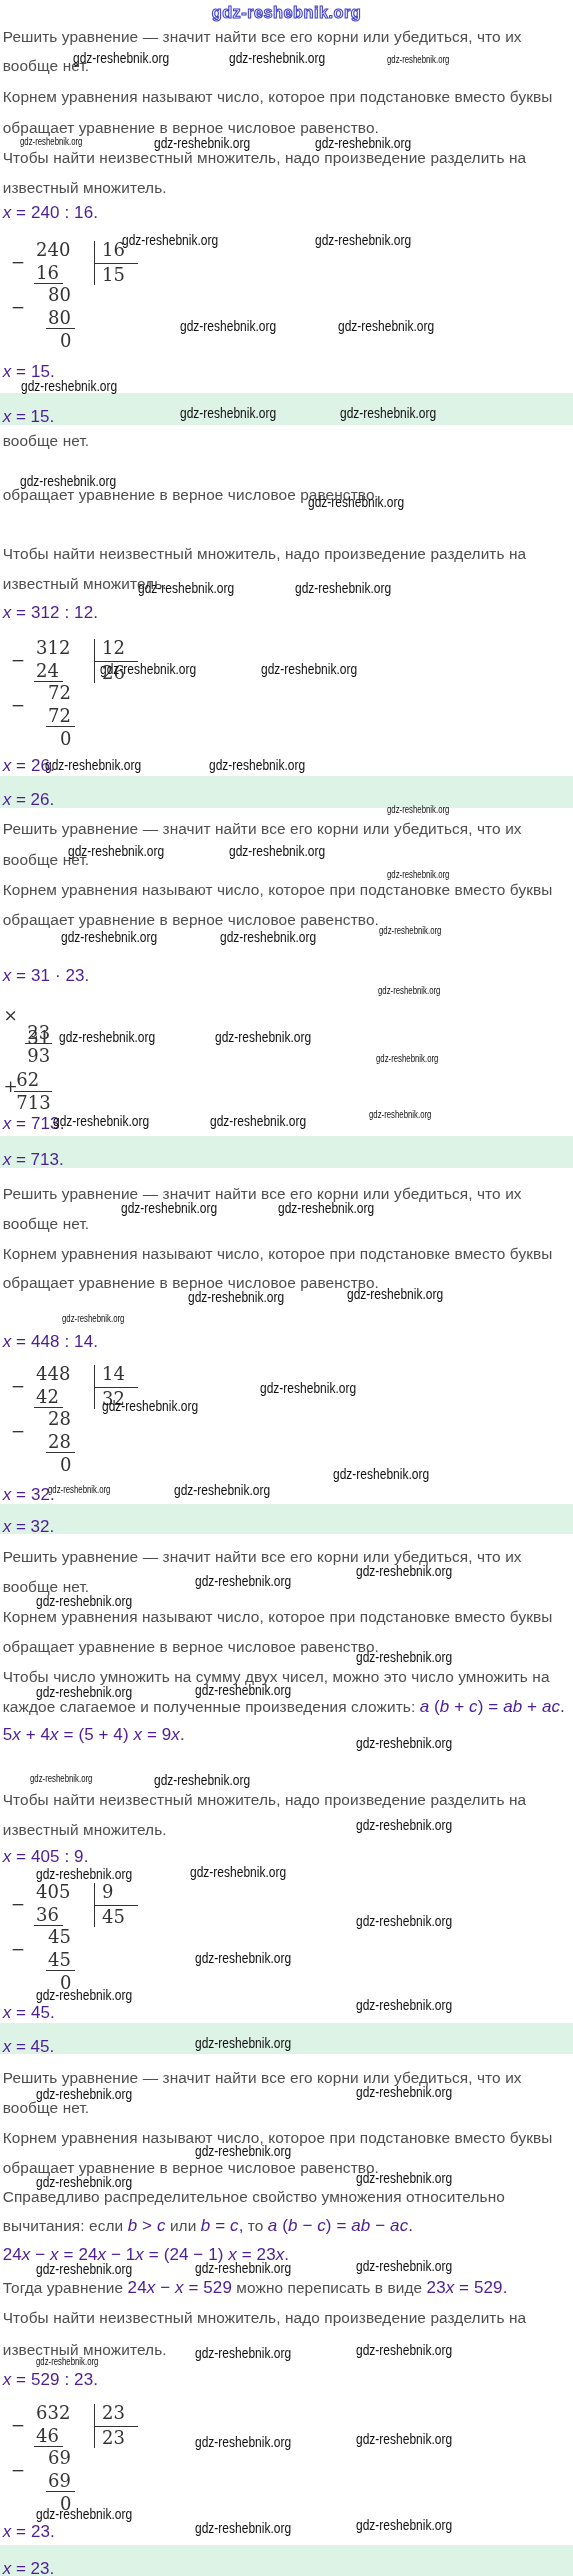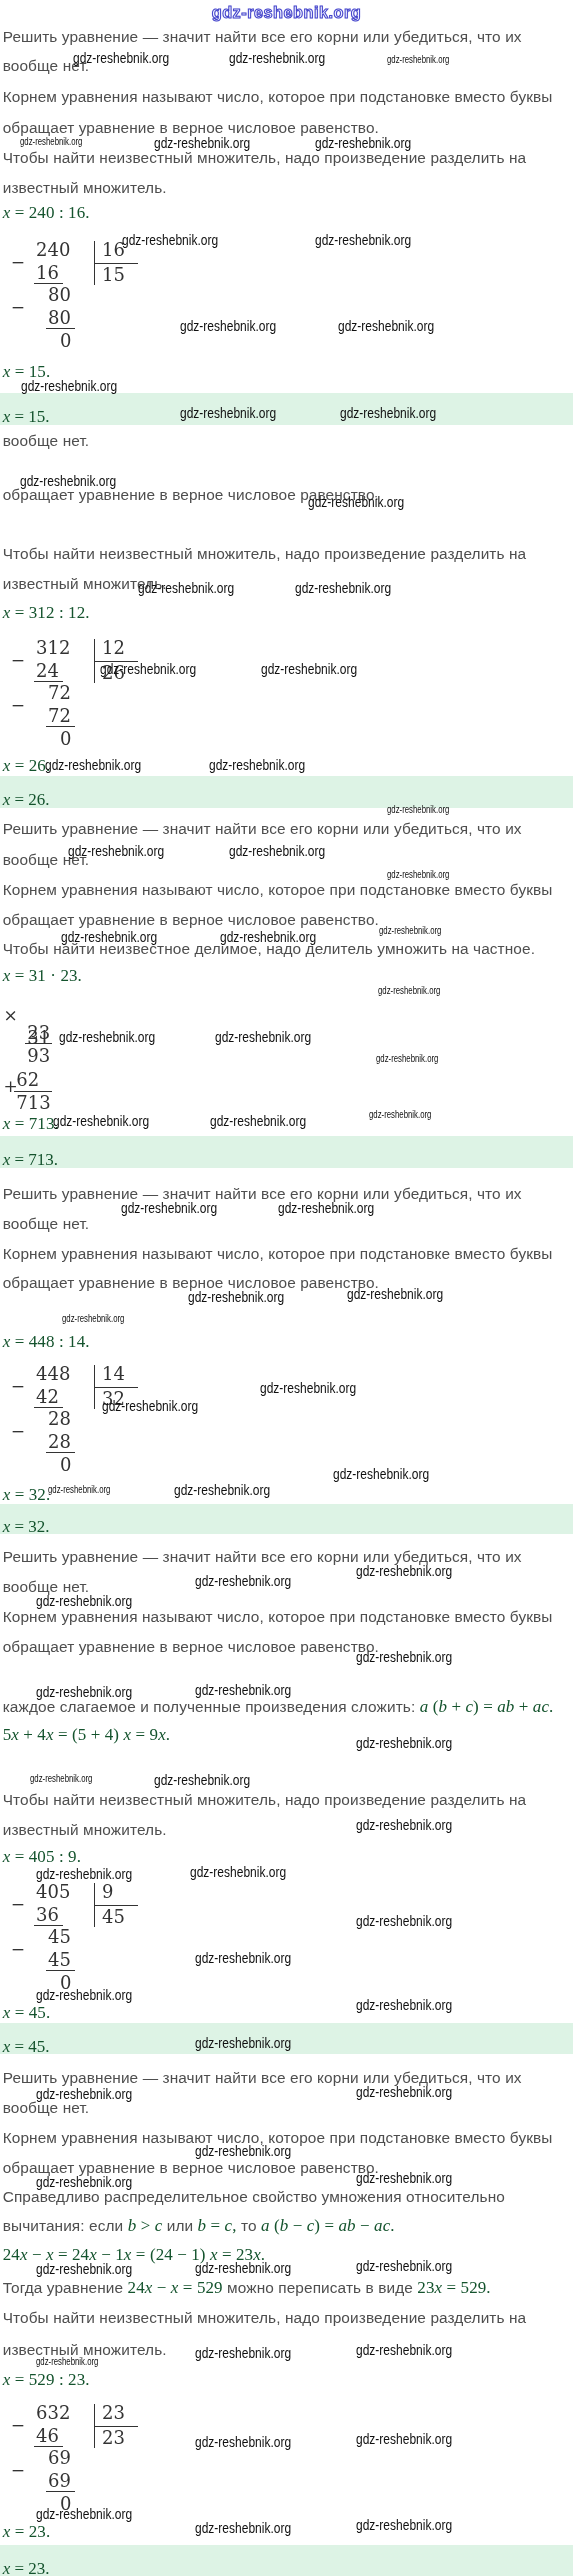--- a/index.html
+++ b/index.html
@@ -6,21 +6,21 @@
   html,body { width:573px; height:2576px; background:#ffffff; }
   body { font-family:"Liberation Sans", sans-serif; position:relative; overflow:hidden; }
   #canvas { position:absolute; left:0; top:0; width:573px; height:2576px; background:#fff; }
   .logo {
     position:absolute; top:2.7px; left:0; width:100%; text-align:center;
     font-size:16.3px; font-weight:700; letter-spacing:0.5px;
     color:#eef0ff; -webkit-text-stroke:1px #4545cb;
     text-shadow:0 0 0.9px #4545cb;
   }
   .line { position:absolute; left:2.7px; font-size:15.4px; color:#4e4e4e; white-space:nowrap; letter-spacing:0.1px; line-height:19px; }
-  .math { font-family:Liberation Serif, serif; font-size:17px; color:#14532d;margin-top:16px; }
+  .math { font-family:Liberation Sans, sans-serif; font-size:17px; color:#4c1d95;margin-top:16px; }
   .math i { font-style:italic; }
   .band { position:absolute; left:0; width:573px; background:#ddf3e5; display:flex; align-items:center; padding-left:2.7px; }
   .ldiv { position:absolute; color:#333; width:154px; height:118px; }
   .num { position:absolute; font-family:"DejaVu Serif", serif; font-size:18px; line-height:22px; color:#333; white-space:nowrap; }
   .op  { position:absolute; left:1.8px; font-family:"DejaVu Serif", serif; font-size:17px; color:#333; }
   .uline { position:absolute; height:0; border-bottom:1.5px solid #333; }
   .vbar  { position:absolute; left:85px; top:1.8px; width:0; height:44px; border-left:1.5px solid #333; }
   .hline { position:absolute; left:85px; top:23.6px; width:44px; height:0; border-bottom:1.5px solid #333; }
   .wm { position:absolute; font-size:15.4px; color:#101010; white-space:nowrap; transform:scaleX(.78); transform-origin:0 0; }
   .wm-s { font-size:10px; }
@@ -77,21 +77,20 @@
       <div class="num" style="top: 25.4px; left: 93px;">26</div>
     </div>
     <div class="line" style="top: 756px;"><span class="math"><i>x</i> = 26.</span></div>
     <div class="band" style="top: 776px; height: 32px;">
       <span class="math"><i>x</i> = 26.</span>
     </div>
     <div class="line" style="top: 819px;"><span>Решить уравнение — значит найти все его корни или убедиться, что их</span></div>
     <div class="line" style="top: 850px;"><span>вообще нет.</span></div>
     <div class="line" style="top: 880px;"><span>Корнем уравнения называют число, которое при подстановке вместо буквы</span></div>
     <div class="line" style="top: 910px;"><span>обращает уравнение в верное числовое равенство.</span></div>
-    <div class="line" style="top: 939px;"><span>Чтобы найти неизвестное делимое, надо делитель умножить на частное.</span></div>
     <div class="line" style="top: 966px;"><span class="math"><i>x</i> = 31 · 23.</span></div>
     <div class="ldiv" style="top: 998px; left: 1.8px;">
       <div class="op" style="top: 7.3px;">×</div>
       <div class="num" style="top: 0px; left: 25.4px; margin-top: 29px;">31</div>
       <div class="num" style="top: 23.6px; left: 25.4px;">23</div>
       <div class="uline" style="top: 45px; left: 23.6px; width: 27px;"></div>
       <div class="num" style="top: 47px; left: 25.4px;">93</div>
       <div class="op" style="top: 78px;">+</div>
       <div class="num" style="top: 71px; left: 14.5px;">62</div>
       <div class="uline" style="top: 93px; left: 12.7px; width: 38px;"></div>
@@ -122,20 +121,21 @@
       <div class="num" style="top: 25.4px; left: 93px;">32</div>
     </div>
     <div class="line" style="top: 1485px;"><span class="math"><i>x</i> = 32.</span></div>
     <div class="band" style="top: 1504px; height: 30px;">
       <span class="math"><i>x</i> = 32.</span>
     </div>
     <div class="line" style="top: 1547px;"><span>Решить уравнение — значит найти все его корни или убедиться, что их</span></div>
     <div class="line" style="top: 1577px;"><span>вообще нет.</span></div>
     <div class="line" style="top: 1607px;"><span>Корнем уравнения называют число, которое при подстановке вместо буквы</span></div>
     <div class="line" style="top: 1637px;"><span>обращает уравнение в верное числовое равенство.</span></div>
+    <div class="line" style="top: 1667px;"><span>Чтобы число умножить на сумму двух чисел, можно это число умножить на</span></div>
     <div class="line" style="top: 1697px;"><span>каждое слагаемое и полученные произведения сложить: </span><span class="math"><i>a</i> (<i>b</i> + <i>c</i>) = <i>ab</i> + <i>ac</i>.</span></div>
     <div class="line" style="top: 1725px;"><span class="math">5<i>x</i> + 4<i>x</i> = (5 + 4) <i>x</i> = 9<i>x</i>.</span></div>
     <div class="line" style="top: 1790px;"><span>Чтобы найти неизвестный множитель, надо произведение разделить на</span></div>
     <div class="line" style="top: 1820px;"><span>известный множитель.</span></div>
     <div class="line" style="top: 1847px;"><span class="math"><i>x</i> = 405 : 9.</span></div>
     <div class="ldiv" style="top: 1881px; left: 9px;">
       <div class="op" style="top: 12.7px;">−</div>
       <div class="num" style="top: 0px; left: 27px;">405</div>
       <div class="num" style="top: 23px; left: 27px;">36</div>
       <div class="uline" style="top: 44px; left: 25.4px; width: 29px;"></div>

